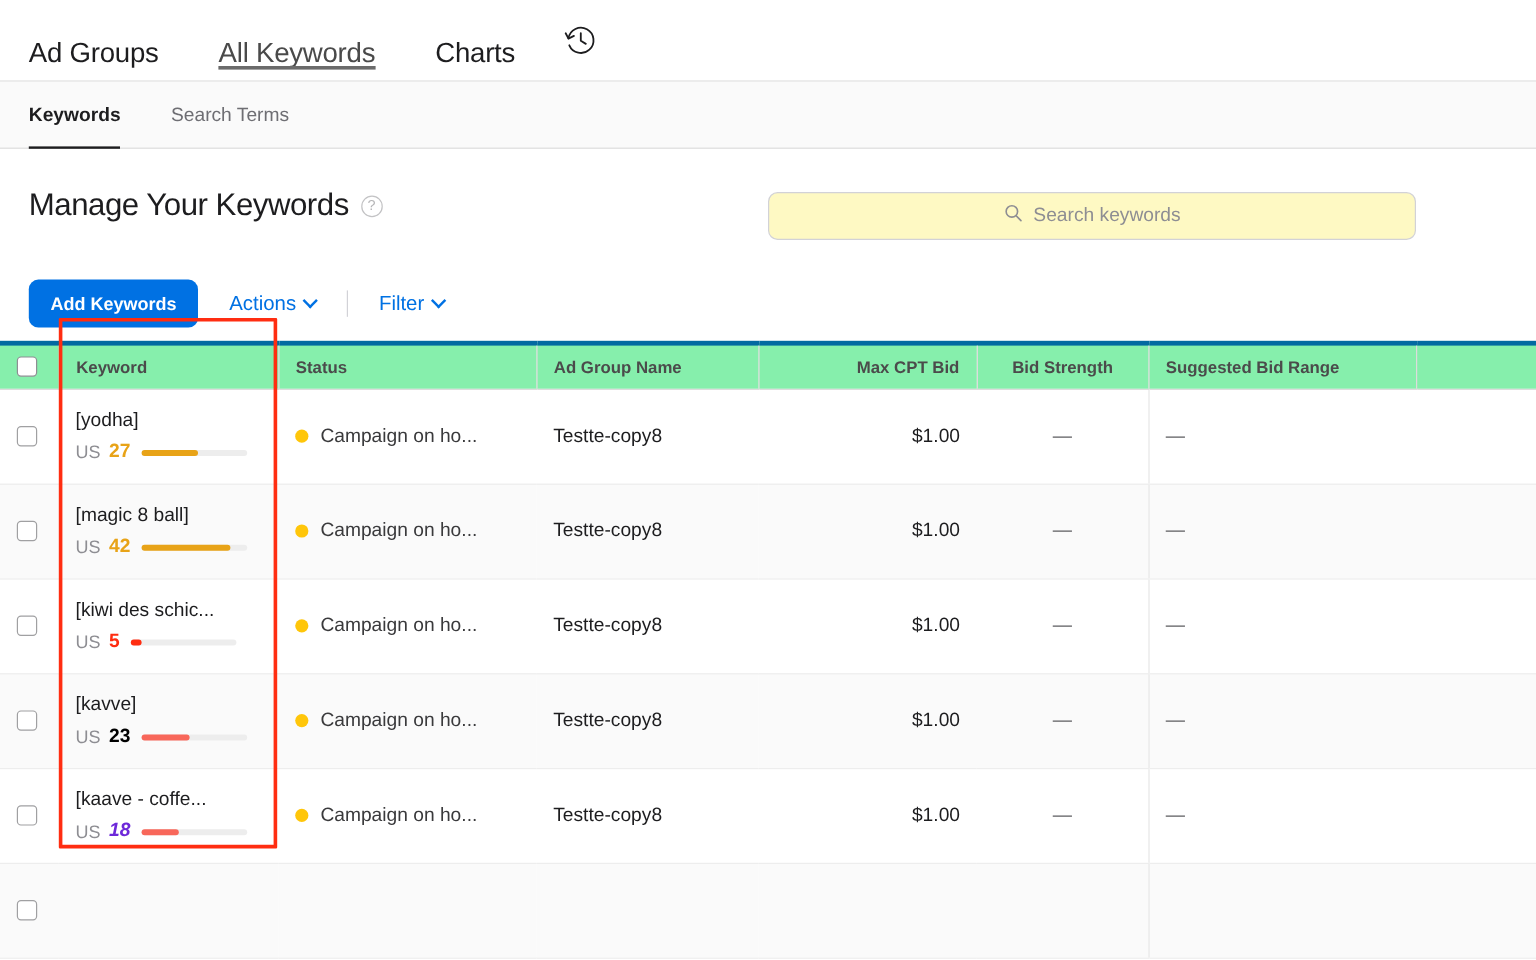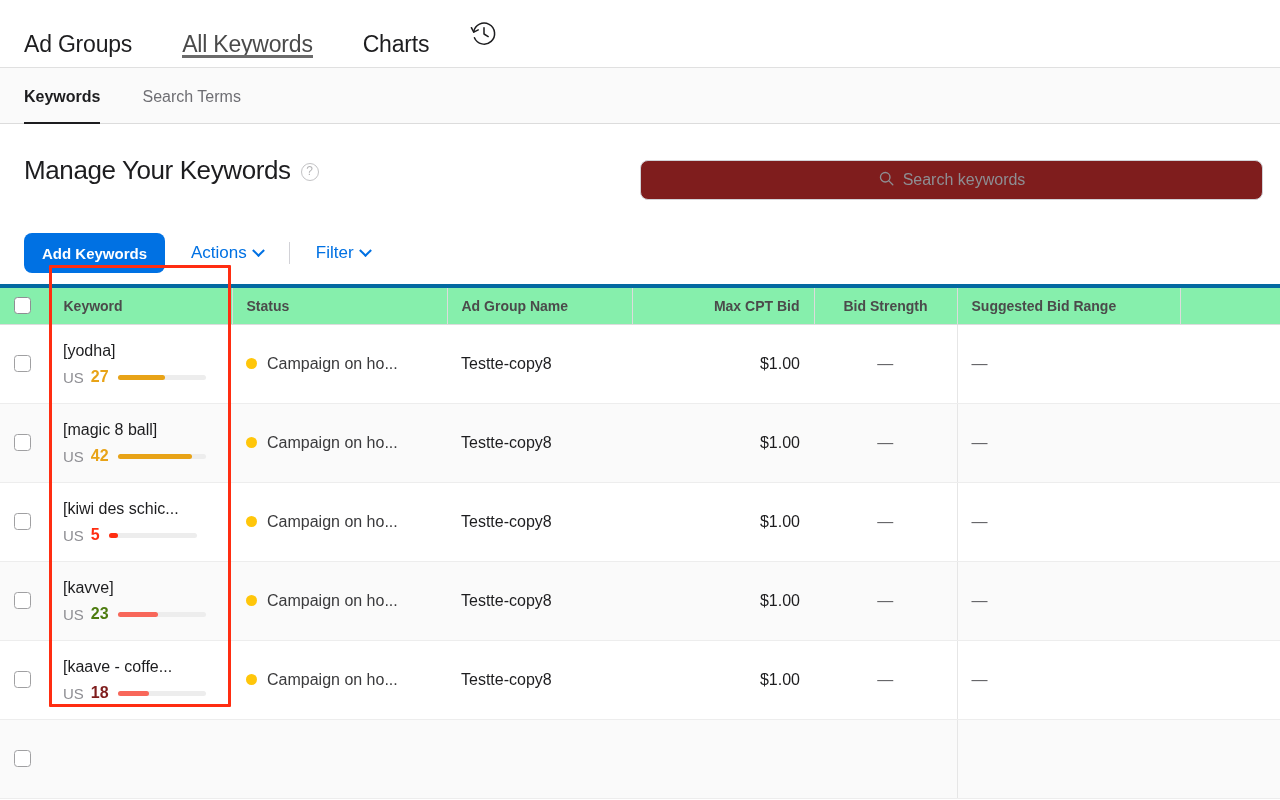--- a/index.html
+++ b/index.html
@@ -96,28 +96,28 @@
     font-size: 12px;
     line-height: 15px;
     text-align: center;
     cursor: pointer;
     position: relative;
     top: 2px;
   }
   .search-box {
     position: absolute;
     left: 640px; top: 160px;
-    width: 623px; height: 40px;
+    width: 540px; height: 40px;
     border: 1px solid #d2d2d7;
     border-radius: 8px;
     display: flex;
     align-items: center;
     justify-content: center;
     gap: 8px;
-    background: #7f1d1d;
+    background: #fef9c3;
     cursor: text;
   }
   .search-placeholder {
     font-size: 16px;
     color: #8e8e93;
   }
 
   
   .action-bar {
     display: flex;
@@ -416,21 +416,21 @@
           <td></td>
         </tr>
         <tr class="alt">
           <td>
             <span class="cb"></span>
           </td>
           <td>
             <div class="kw-name">[kavve]</div>
             <div class="kw-score-row">
               <span class="kw-geo">US</span>
-              <span class="kw-score" style="color: #4d7c0f;">23</span>
+              <span class="kw-score" style="color: #000000;">23</span>
               <span class="kw-bar">
                 <i style="width: 46%; background: rgb(248, 103, 90);"></i>
               </span>
             </div>
           </td>
           <td>
             <div class="status-cell">
               <span class="status-dot" style="background: rgb(255, 198, 10);"></span>
               <span class="status-text">Campaign on ho...</span>
             </div>
@@ -442,21 +442,21 @@
           <td></td>
         </tr>
         <tr>
           <td>
             <span class="cb"></span>
           </td>
           <td>
             <div class="kw-name">[kaave - coffe...</div>
             <div class="kw-score-row">
               <span class="kw-geo">US</span>
-              <span class="kw-score" style="color: #7f1d1d;">18</span>
+              <span class="kw-score" style="color: #6d28d9; font-style: italic;">18</span>
               <span class="kw-bar">
                 <i style="width: 36%; background: rgb(248, 103, 90);"></i>
               </span>
             </div>
           </td>
           <td>
             <div class="status-cell">
               <span class="status-dot" style="background: rgb(255, 198, 10);"></span>
               <span class="status-text">Campaign on ho...</span>
             </div>

